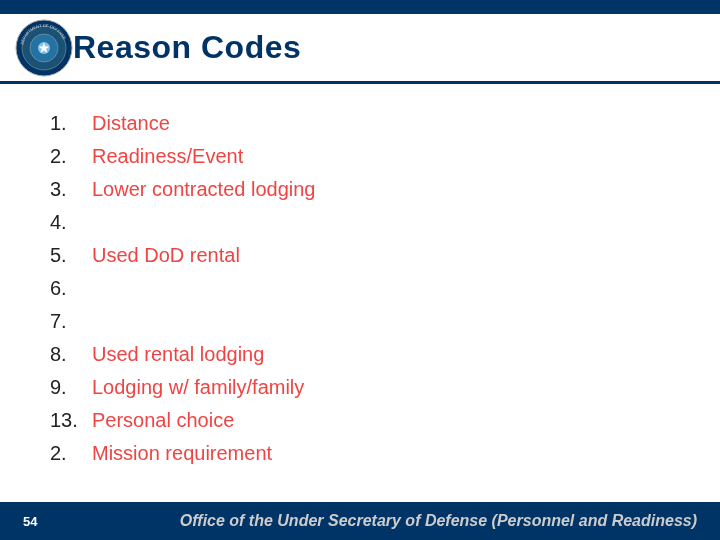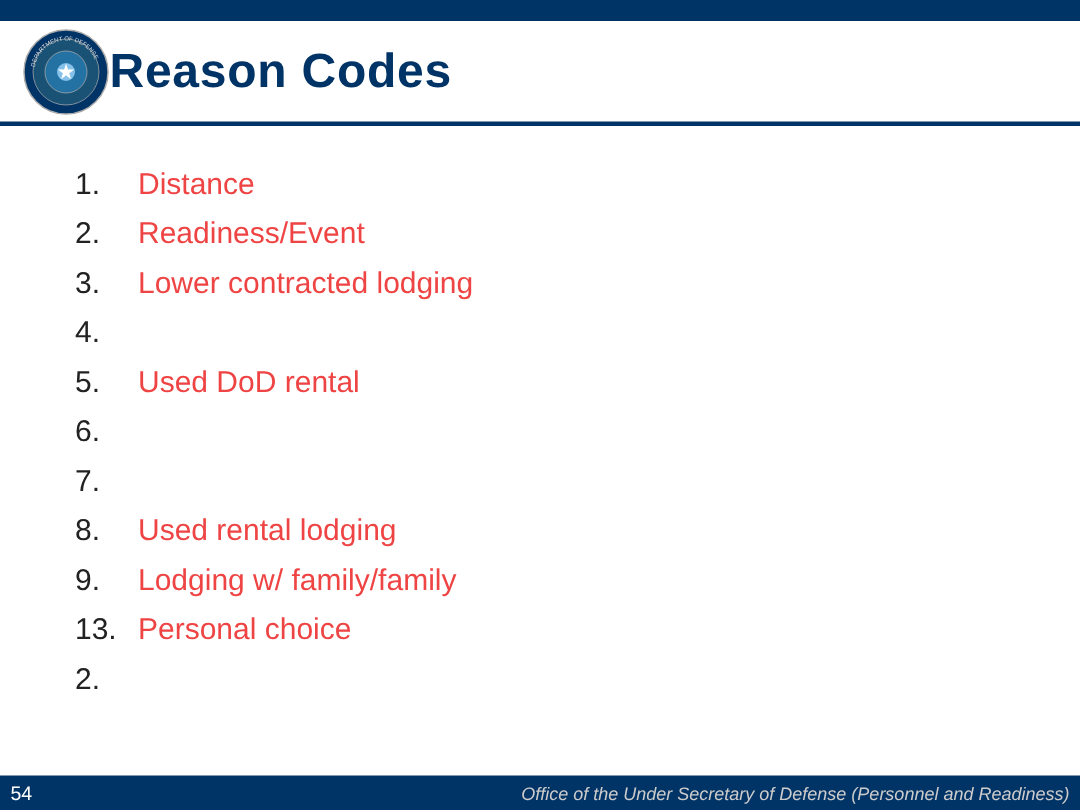--- a/index.html
+++ b/index.html
@@ -92,36 +92,37 @@
       font-size: 20px;
       color: #ef4444;
     }
 
     
     .bottom-bar {
       position: absolute;
       bottom: 0;
       left: 0;
       right: 0;
-      height: 23px;
+      height: 38px;
       background: #003366;
       display: flex;
       align-items: center;
-      padding: 0 7px;
+      padding: 0 23px;
+      font-weight: bold;
     }
 
     .slide-number {
       color: #ffffff;
       font-size: 13px;
       min-width: 30px;
     }
 
     .bottom-label {
       color: #cccccc;
-      font-size: 12px;
+      font-size: 16px;
       margin-left: auto;
       font-style: italic;
     }
 
     
     .logo-circle {
       width: 58px;
       height: 58px;
     }
   </style>
@@ -187,20 +188,21 @@
         <li>
           <span class="num">9.</span>
           <span class="text">Lodging w/ family/family</span>
         </li>
         <li>
           <span class="num">13.</span>
           <span class="text">Personal choice</span>
         </li>
         <li>
           <span class="num">2.</span>
+          <span class="text">Mission requirement</span>
         </li>
       </ol>
   </div>
 
   <div class="bottom-bar">
     <span class="slide-number">54</span>
     <span class="bottom-label">Office of the Under Secretary of Defense (Personnel and Readiness)</span>
   </div>
 
 </div>

